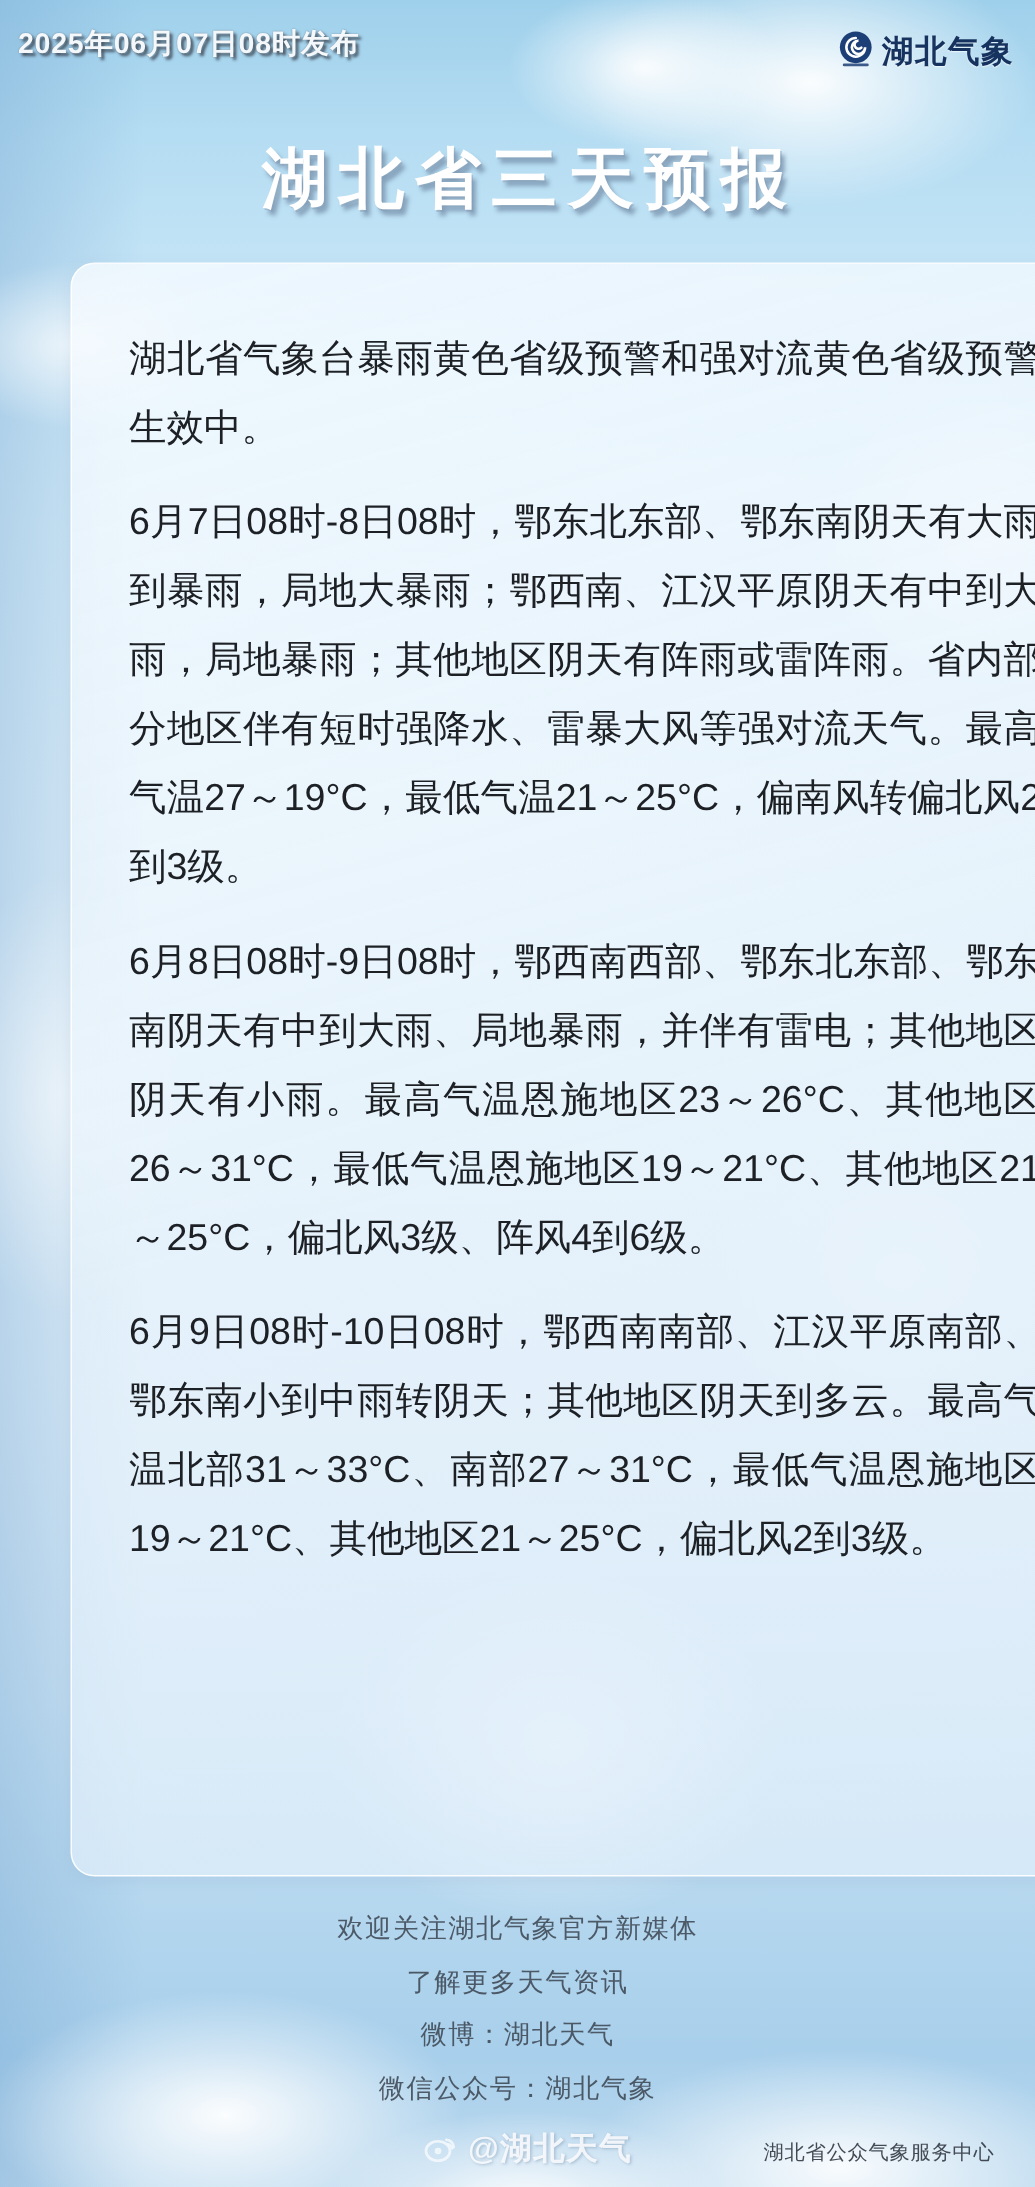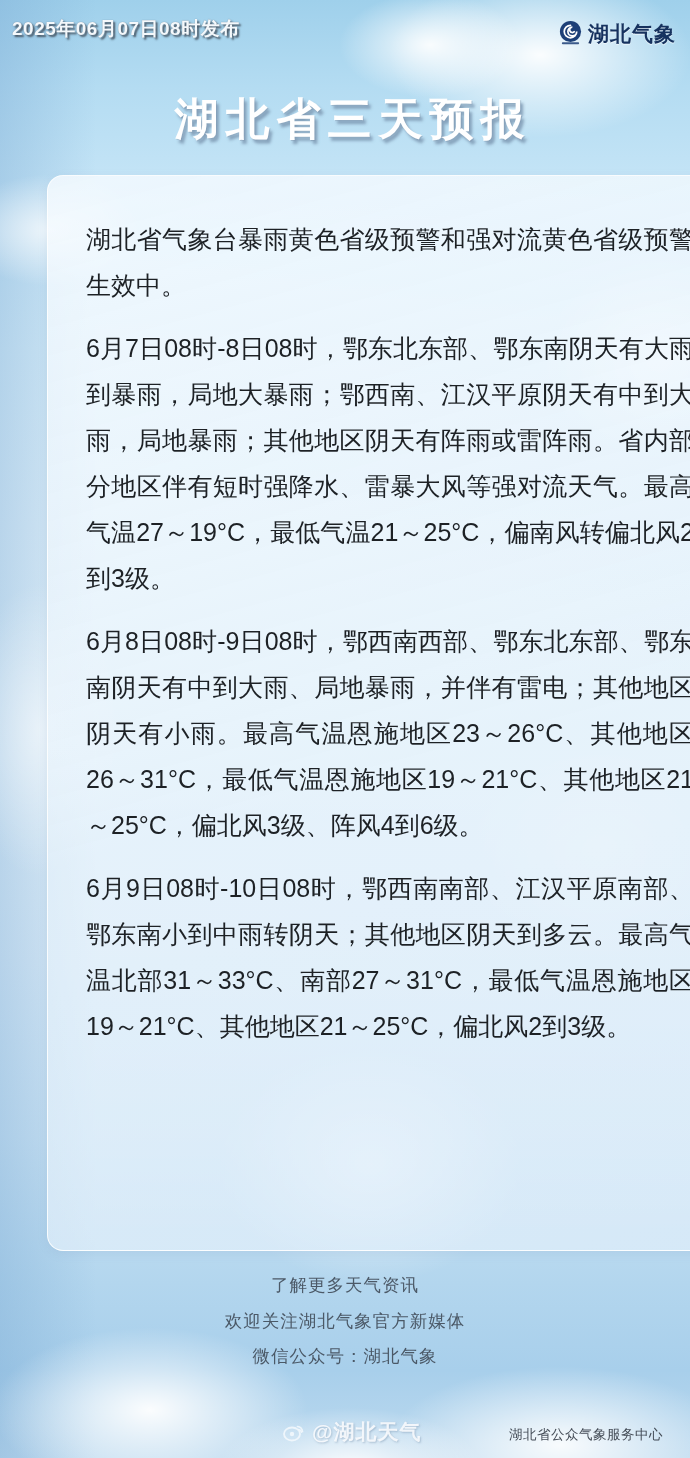--- a/index.html
+++ b/index.html
@@ -136,22 +136,23 @@
 <div class="page-title">湖北省三天预报</div>
 
 <div class="card">
   <p>湖北省气象台暴雨黄色省级预警和强对流黄色省级预警生效中。</p>
   <p>6月7日08时-8日08时，鄂东北东部、鄂东南阴天有大雨到暴雨，局地大暴雨；鄂西南、江汉平原阴天有中到大雨，局地暴雨；其他地区阴天有阵雨或雷阵雨。省内部分地区伴有短时强降水、雷暴大风等强对流天气。最高气温27～19°C，最低气温21～25°C，偏南风转偏北风2到3级。</p>
   <p>6月8日08时-9日08时，鄂西南西部、鄂东北东部、鄂东南阴天有中到大雨、局地暴雨，并伴有雷电；其他地区阴天有小雨。最高气温恩施地区23～26°C、其他地区26～31°C，最低气温恩施地区19～21°C、其他地区21～25°C，偏北风3级、阵风4到6级。</p>
   <p>6月9日08时-10日08时，鄂西南南部、江汉平原南部、鄂东南小到中雨转阴天；其他地区阴天到多云。最高气温北部31～33°C、南部27～31°C，最低气温恩施地区19～21°C、其他地区21～25°C，偏北风2到3级。</p>
 </div>
 
 <div class="footer-promo">
+  <div class="line">欢迎关注湖北气象官方新媒体</div>
   <div class="line">了解更多天气资讯</div>
-  <div class="line">欢迎关注湖北气象官方新媒体</div>
+  <div class="line">微博：湖北天气</div>
   <div class="line">微信公众号：湖北气象</div>
 </div>
 
 <div class="weibo-mark">
   <svg class="weibo-icon" viewBox="0 0 24 24">
     <ellipse cx="10" cy="14" rx="8" ry="6.5" fill="none" stroke="rgba(250,252,254,0.9)" stroke-width="1.8"></ellipse>
     <circle cx="10" cy="14" r="2.2" fill="rgba(250,252,254,0.9)"></circle>
     <path d="M15.5 6.5 q4.5 0.5 5 5" fill="none" stroke="rgba(250,252,254,0.9)" stroke-width="1.7" stroke-linecap="round"></path>
     <path d="M16.5 9.5 q2.6 0.4 3 2.8" fill="none" stroke="rgba(250,252,254,0.9)" stroke-width="1.6" stroke-linecap="round"></path>
   </svg>

